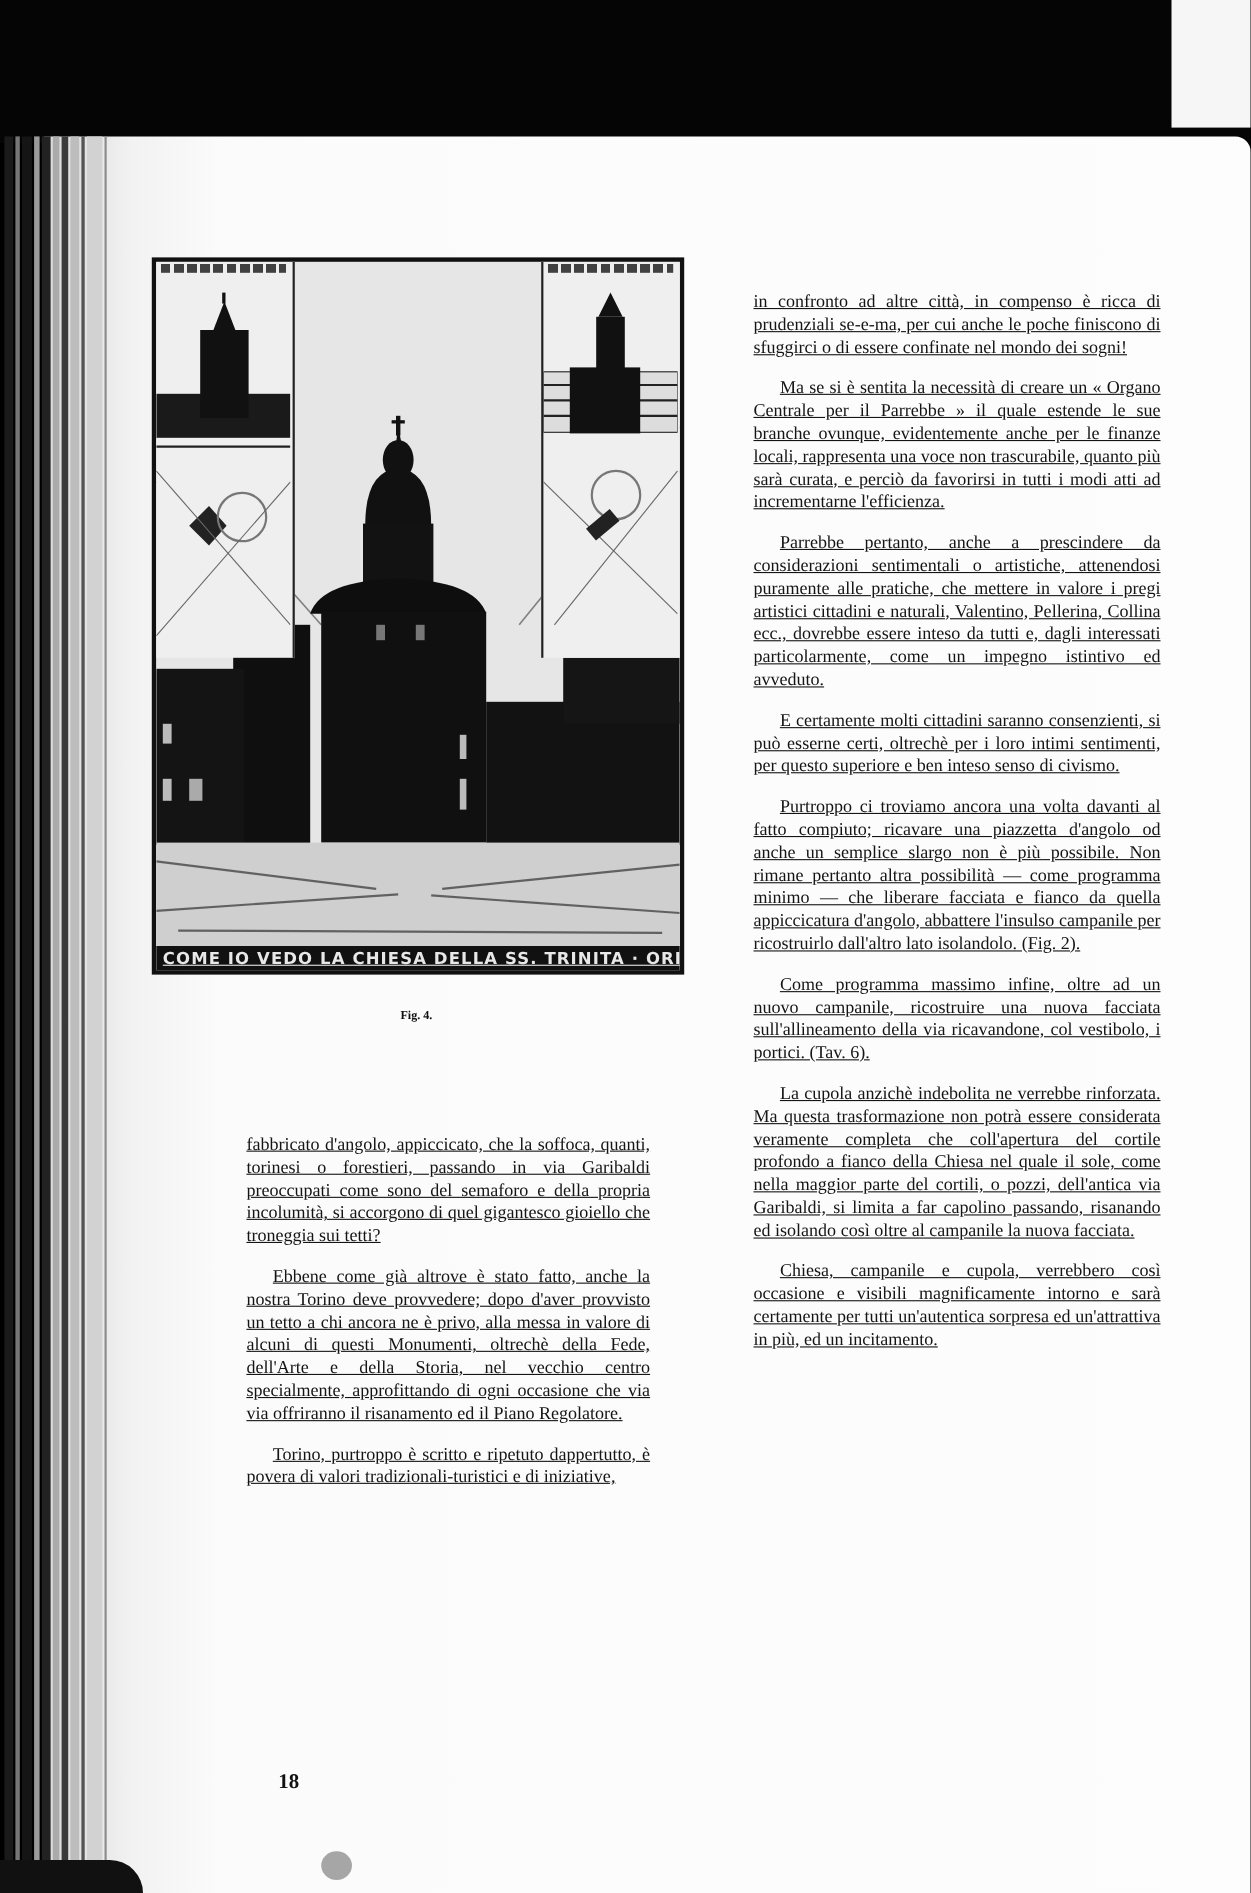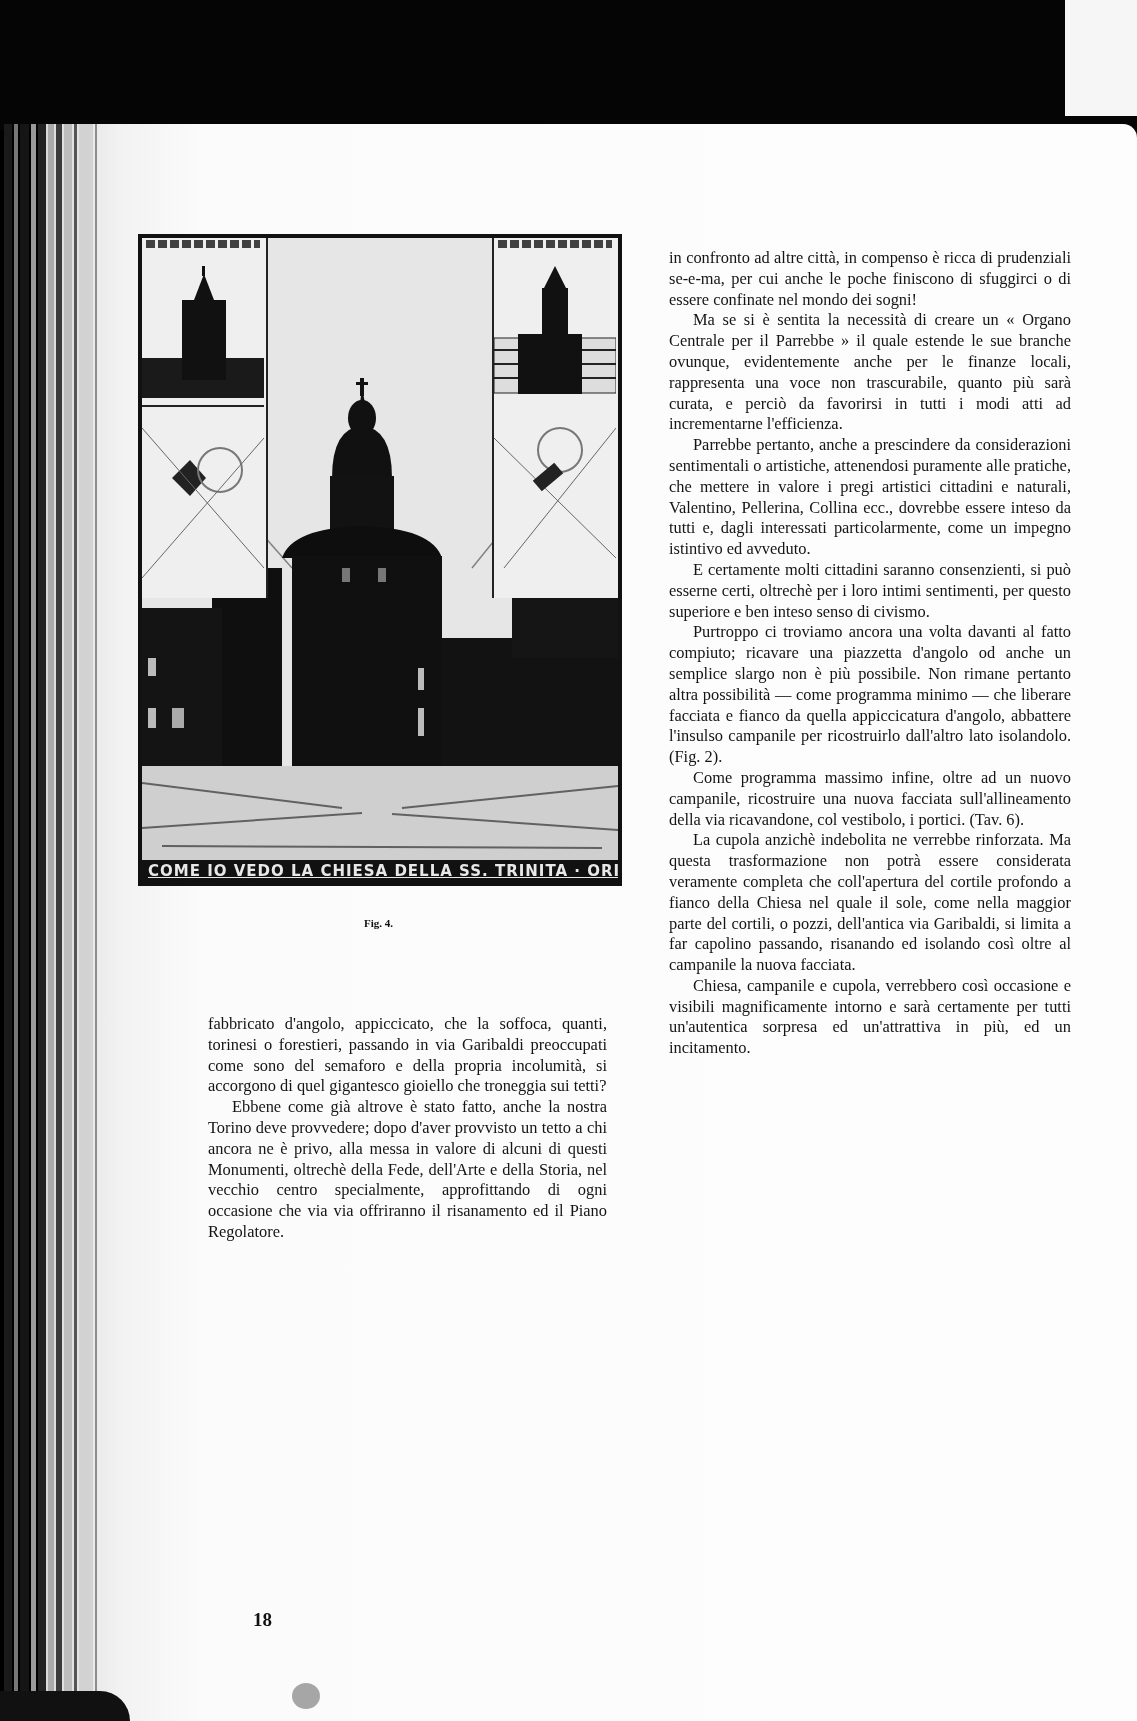--- a/index.html
+++ b/index.html
@@ -26,21 +26,21 @@
   .inset.right { right: 0; border-right: none; border-left: 2px solid #222; }
   .inset-label { position: absolute; left: 4px; top: 2px; width: 114px; height: 8px; background: repeating-linear-gradient(90deg,#222 0 9px,transparent 9px 12px); opacity: .85; }
   .caption-strip {
     position: absolute; left: 0; right: 0; bottom: 0; height: 22px; background: #111; color: #e8e8e8;
     font-family: "DejaVu Sans", sans-serif; font-weight: bold; font-size: 15px; letter-spacing: 1px;
     line-height: 22px; padding-left: 6px; white-space: nowrap; text-decoration: underline;
   }
   .fig-label { position: absolute; left: 364px; top: 917px; font-size: 11px; font-weight: bold; color: #111; }
 
   .col { position: absolute; color: #141414; font-size: 16.4px; line-height: 20.8px; text-align: justify; hyphens: manual; }
-  .col p { margin: 0; text-indent: 24px; }
+  .col p { margin: 16px; text-indent: 24px; text-decoration: underline; }
   .col p.noindent { text-indent: 0; }
   .right-col { left: 669px; top: 248px; width: 402px; }
   .left-col { left: 208px; top: 1014px; width: 399px; }
   .page-number { position: absolute; left: 213px; top: 1609px; font-weight: bold; font-size: 19px; color: #111; margin-left: 40px; }
   .smudge { position: absolute; left: 292px; top: 1683px; width: 28px; height: 26px; background: #8a8a8a; border-radius: 50%; opacity: .75; }
 </style>
 </head>
 <body>
 
 <div class="top-band"></div>
@@ -158,16 +158,17 @@
   <p>E certamente molti cittadini saranno consenzienti, si può esserne certi, oltrechè per i loro intimi sentimenti, per questo superiore e ben inteso senso di civismo.</p>
   <p>Purtroppo ci troviamo ancora una volta davanti al fatto compiuto; ricavare una piazzetta d'angolo od anche un semplice slargo non è più possibile. Non rimane pertanto altra possibilità — come programma minimo — che liberare facciata e fianco da quella appiccicatura d'angolo, abbattere l'insulso campanile per ricostruirlo dall'altro lato isolandolo. (Fig. 2).</p>
   <p>Come programma massimo infine, oltre ad un nuovo campanile, ricostruire una nuova facciata sull'allineamento della via ricavandone, col vestibolo, i portici. (Tav. 6).</p>
   <p>La cupola anzichè indebolita ne verrebbe rinforzata. Ma questa trasformazione non potrà essere considerata veramente completa che coll'apertura del cortile profondo a fianco della Chiesa nel quale il sole, come nella maggior parte del cortili, o pozzi, dell'antica via Garibaldi, si limita a far capolino passando, risanando ed isolando così oltre al campanile la nuova facciata.</p>
   <p>Chiesa, campanile e cupola, verrebbero così occasione e visibili magnificamente intorno e sarà certamente per tutti un'autentica sorpresa ed un'attrattiva in più, ed un incitamento.</p>
 </div>
 
 <div class="col left-col">
   <p class="noindent">fabbricato d'angolo, appiccicato, che la soffoca, quanti, torinesi o forestieri, passando in via Garibaldi preoccupati come sono del semaforo e della propria incolumità, si accorgono di quel gigantesco gioiello che troneggia sui tetti?</p>
   <p>Ebbene come già altrove è stato fatto, anche la nostra Torino deve provvedere; dopo d'aver provvisto un tetto a chi ancora ne è privo, alla messa in valore di alcuni di questi Monumenti, oltrechè della Fede, dell'Arte e della Storia, nel vecchio centro specialmente, approfittando di ogni occasione che via via offriranno il risanamento ed il Piano Regolatore.</p>
+  <p>Torino, purtroppo è scritto e ripetuto dappertutto, è povera di valori tradizionali-turistici e di iniziative,</p>
 </div>
 
 <div class="page-number">18</div>
 <div class="smudge"></div>
 
 </body></html>

